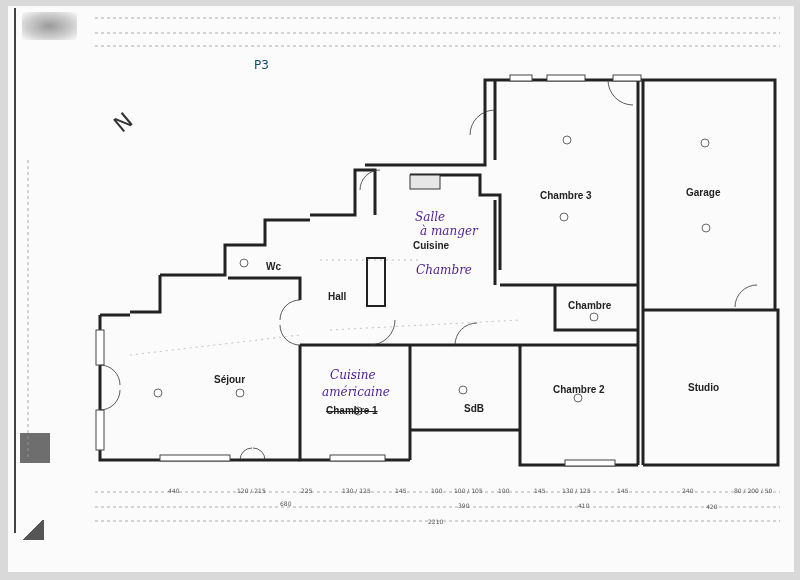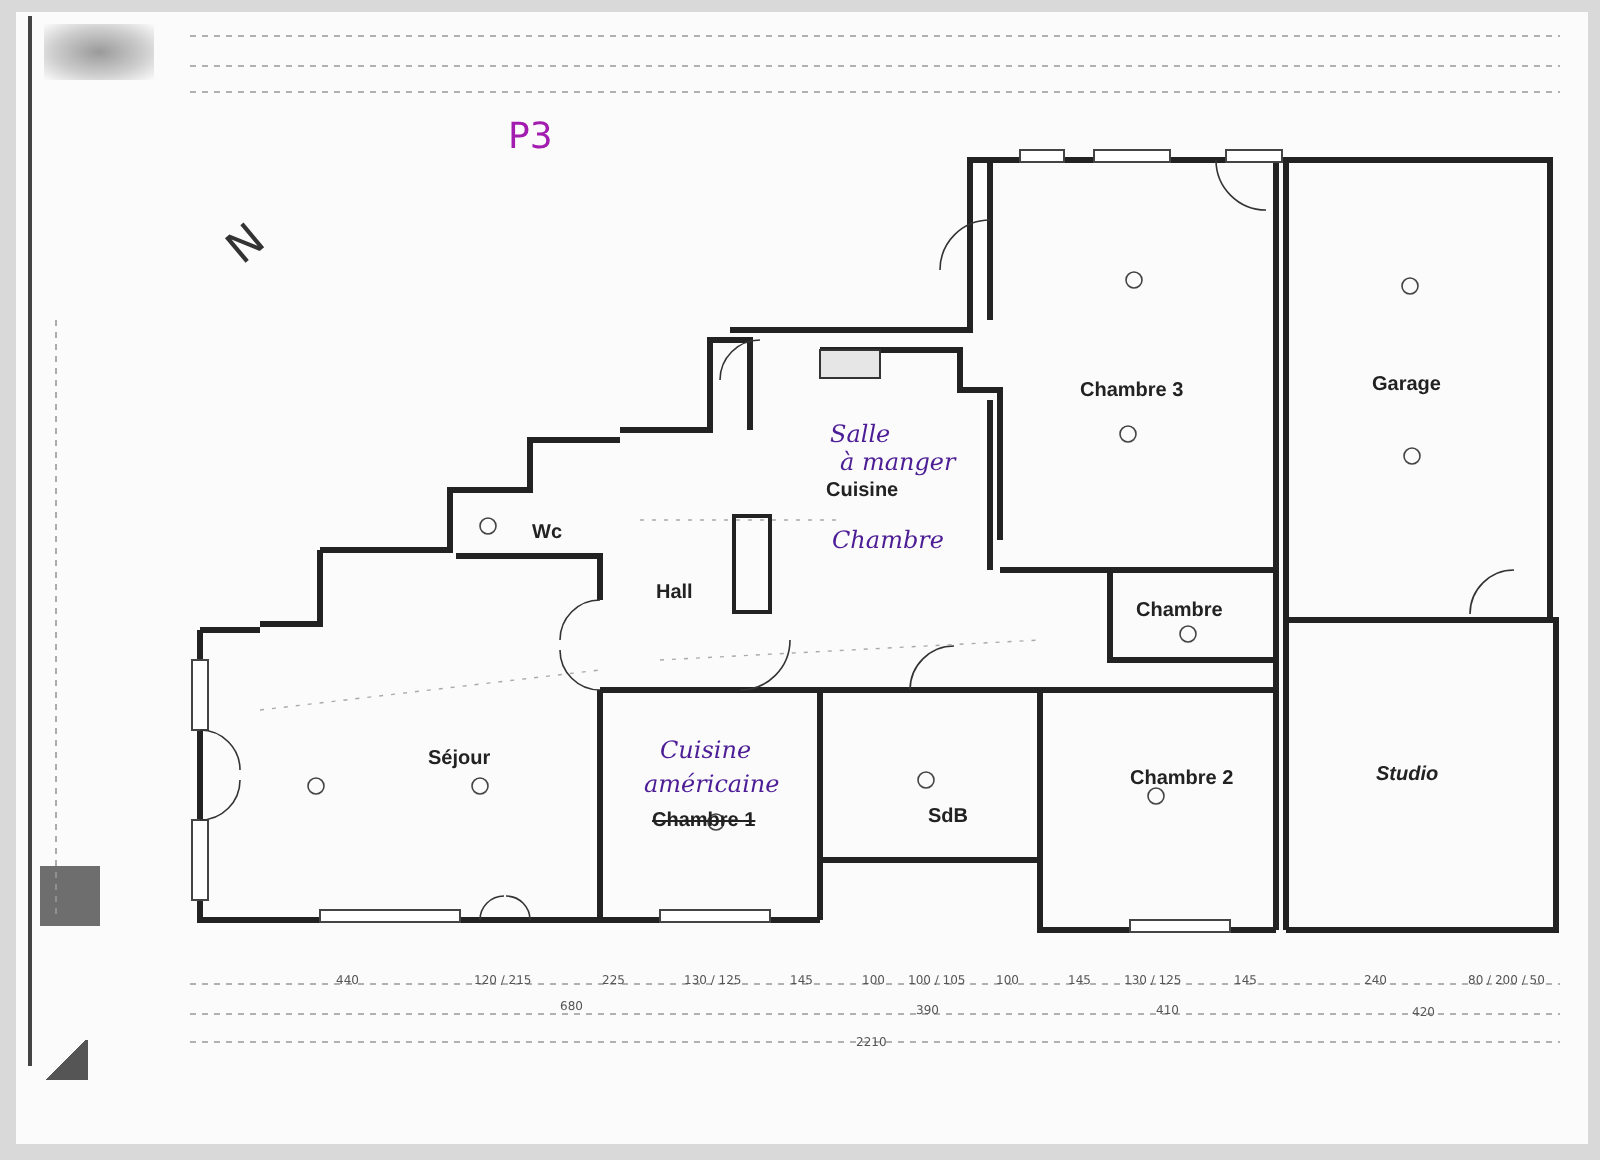--- a/index.html
+++ b/index.html
@@ -6,21 +6,21 @@
   body { width:800px; height:580px; background:#d9d9d9; position:relative; overflow:hidden; font-family:"Liberation Sans", sans-serif; }
   .sheet { position:absolute; left:8px; top:6px; width:786px; height:566px; background:#fbfbfb; }
   .border-line { position:absolute; left:14px; top:8px; width:2px; height:525px; background:#444; }
   .smudge-top { position:absolute; left:22px; top:12px; width:55px; height:28px; background:radial-gradient(ellipse at center, #9a9a9a 0%, #cfcfcf 60%, rgba(255,255,255,0) 100%); }
   .smudge-left { position:absolute; left:20px; top:433px; width:30px; height:30px; background:#6e6e6e; }
   .smudge-corner { position:absolute; left:22px; top:520px; width:22px; height:20px; background:linear-gradient(135deg, transparent 50%, #555 50%); }
   svg.plan { position:absolute; left:0; top:0; }
   .room-label { position:absolute; font-family:"Liberation Sans", sans-serif; font-weight:bold; font-size:10px; color:#222; white-space:nowrap; }
   .hand { position:absolute; font-family:"DejaVu Serif", serif; font-style:italic; font-size:12px; color:#4c1d95; white-space:nowrap; }
   .dim { position:absolute; font-family:"DejaVu Sans", sans-serif; font-size:6px; color:#555; white-space:nowrap; }
-  .mark { position:absolute; font-family:"DejaVu Sans", sans-serif; font-size:18px; color:#a21caf; }
+  .mark { position:absolute; font-family:"DejaVu Sans", sans-serif; font-size:12px; color:#0c4a6e; }
   .north { position:absolute; font-family:"DejaVu Sans", sans-serif; font-size:22px; color:#333; transform:rotate(-40deg); }
 </style>
 </head>
 <body>
 
 <div class="sheet"></div>
 <div class="border-line"></div>
 <div class="smudge-top"></div>
 <div class="smudge-left"></div>
 <div class="smudge-corner"></div>
@@ -132,25 +132,25 @@
 
 <div class="mark" style="left:254px;top:58px;">P3</div>
 <div class="north" style="left:115px;top:110px;">N</div>
 
 <div class="room-label" style="left:214px;top:374px;text-align:right;">Séjour</div>
 <div class="room-label" style="left:266px;top:261px;">Wc</div>
 <div class="room-label" style="left:328px;top:291px;">Hall</div>
 <div class="room-label" style="left:413px;top:240px;font-size:10px;">Cuisine</div>
 <div class="room-label" style="left:326px;top:405px;text-decoration:line-through;">Chambre 1</div>
 <div class="room-label" style="left:464px;top:403px;">SdB</div>
-<div class="room-label" style="left:553px;top:384px;margin-left:12px;">Chambre 2</div>
+<div class="room-label" style="left:553px;top:384px;">Chambre 2</div>
 <div class="room-label" style="left:540px;top:190px;">Chambre 3</div>
 <div class="room-label" style="left:568px;top:300px;">Chambre</div>
 <div class="room-label" style="left:686px;top:187px;">Garage</div>
-<div class="room-label" style="left:688px;top:382px;font-style:italic;">Studio</div>
+<div class="room-label" style="left:688px;top:382px;">Studio</div>
 
 <div class="hand" style="left:415px;top:210px;">Salle</div>
 <div class="hand" style="left:420px;top:224px;">à manger</div>
 <div class="hand" style="left:416px;top:263px;">Chambre</div>
 <div class="hand" style="left:330px;top:368px;">Cuisine</div>
 <div class="hand" style="left:322px;top:385px;">américaine</div>
 
 <div class="dim" style="left:168px;top:487px;">440</div>
 <div class="dim" style="left:237px;top:487px;">120 / 215</div>
 <div class="dim" style="left:301px;top:487px;">225</div>

